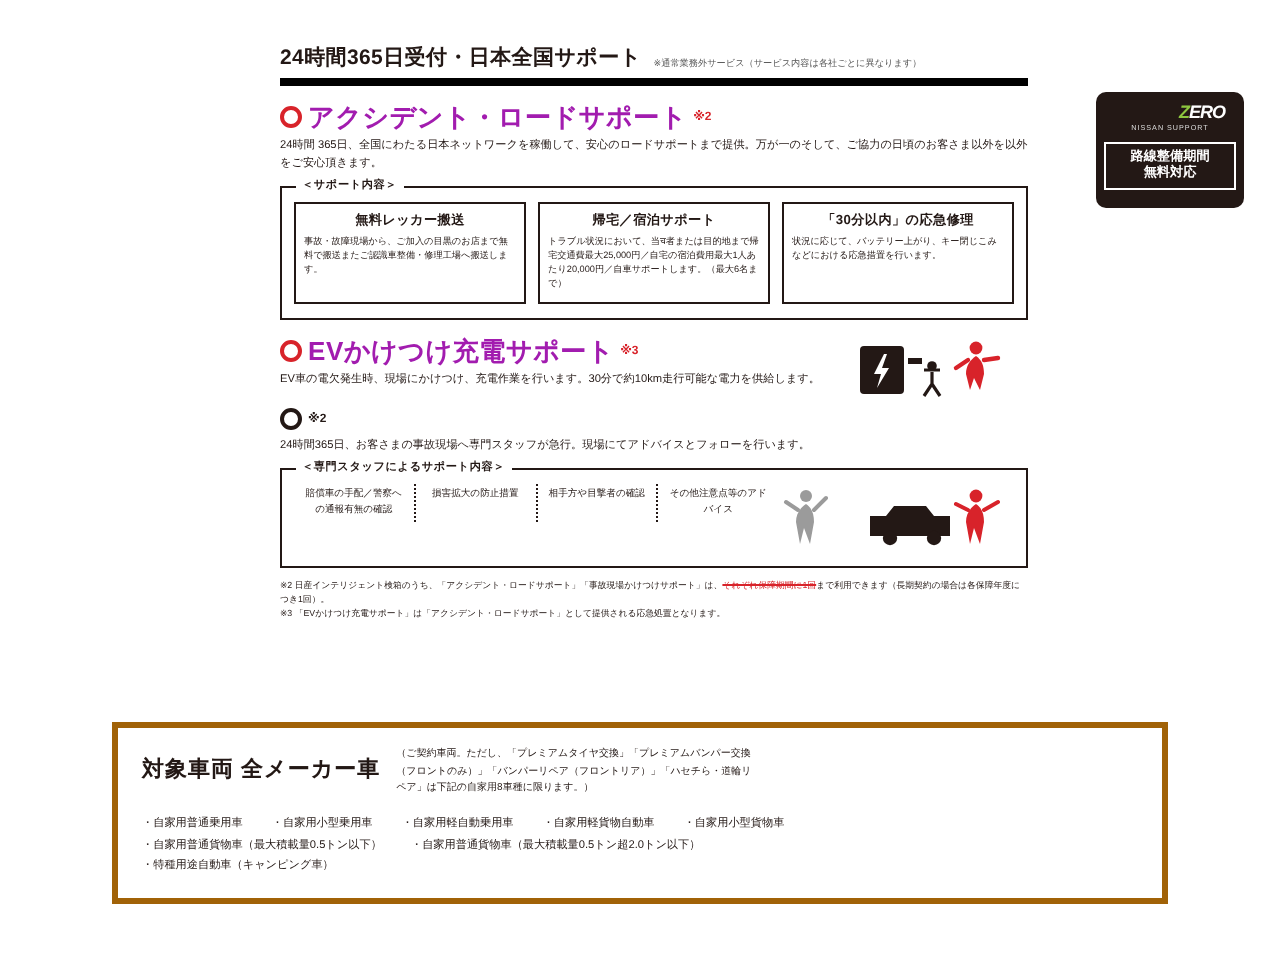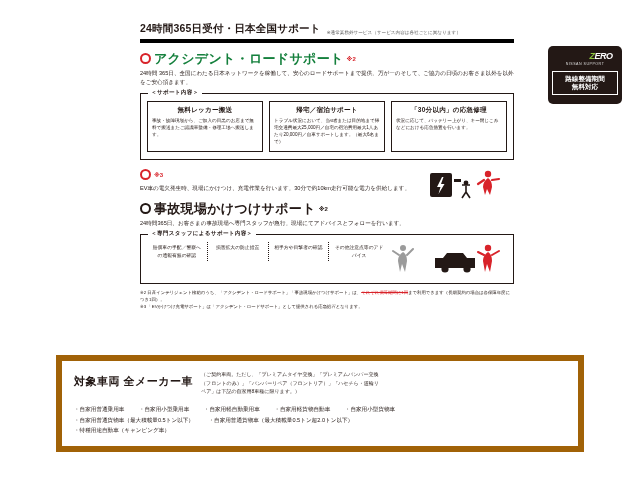--- a/index.html
+++ b/index.html
@@ -20,21 +20,21 @@
   .top-header .note{font-size:4.6px;color:#555;padding-bottom:1px;letter-spacing:0;}
 
   .content{margin:0 108px 0 122px;position:relative;}
 
   
   .sec-head{display:flex;align-items:center;gap:3px;margin-top:9px;}
   .sec-head .ring{
     width:11px;height:11px;border:2px solid #d8232a;border-radius:50%;box-sizing:border-box;
     display:inline-block;flex:0 0 auto;
   }
-  .sec-head .htxt{font-size:13px;font-weight:bold;color:#15803d;letter-spacing:.3px;line-height:1;}
+  .sec-head .htxt{font-size:13px;font-weight:bold;color:#a21caf;letter-spacing:.3px;line-height:1;}
   .sec-head .sup{font-size:6px;color:#d8232a;vertical-align:super;font-weight:bold;}
   .sec-head.black .htxt{color:#231815;}
   .sec-head.black .ring{border-color:#231815;}
 
   .body-text{font-size:5.6px;line-height:1.55;margin-top:4px;color:#231815;}
 
   
   .group{margin-top:7px;border:1px solid #231815;padding:7px 6px 7px 6px;position:relative;}
   .group-label{
     position:absolute;top:-5px;left:7px;background:#fff;padding:0 3px;
@@ -74,21 +74,21 @@
   .seal .logo .grn{color:#8dc63f;}
   .seal .sub{font-size:3.6px;color:#ddd;margin-top:1px;letter-spacing:.5px;}
   .seal .band{
     margin:5px 4px 0 4px;border:1px solid #fff;padding:3px 0;font-size:6.6px;
     font-weight:bold;line-height:1.25;
   }
 
   
   .bottom{
     position:absolute;left:56px;right:56px;bottom:28px;
-    border:6px solid #a16207;padding:9px 12px 10px 12px;box-sizing:border-box;
+    border:3px solid #a16207;padding:9px 12px 10px 12px;box-sizing:border-box;
   }
   .bottom-top{display:flex;align-items:flex-start;gap:8px;}
   .bottom-title{font-size:11px;font-weight:bold;letter-spacing:.5px;white-space:nowrap;padding-top:4px;}
   .bottom-note{font-size:5px;line-height:1.65;}
   .bottom-list{margin-top:9px;font-size:5.6px;line-height:1.9;}
   .bottom-list .row{display:block;}
   .bottom-list .it{display:inline-block;margin-right:13px;}
 </style>
 </head>
 <body>
@@ -123,39 +123,39 @@
         <div class="card">
           <div class="ct">「30分以内」の応急修理</div>
           <div class="cb">状況に応じて、バッテリー上がり、キー閉じこみなどにおける応急措置を行います。</div>
         </div>
       </div>
     </div>
 
     <div class="ev-row">
       <div class="sec-head">
         <span class="ring"></span>
+        <span class="htxt">EVかけつけ充電サポート</span>
         <span class="sup">※3</span>
       </div>
       <div class="body-text" style="padding-right:92px;">EV車の電欠発生時、現場にかけつけ、充電作業を行います。30分で約10km走行可能な電力を供給します。</div>
 
       <svg class="ev-art" viewBox="0 0 86 34">
         <rect x="2" y="6" width="22" height="24" rx="2" fill="#231815"></rect>
         <polygon points="14,10 9,20 12.5,20 10.5,27 16.5,17 13,17 15.5,10" fill="#fff"></polygon>
         <rect x="26" y="12" width="7" height="3" fill="#231815"></rect>
         <circle cx="38" cy="16" r="2.4" fill="#231815"></circle>
         <path d="M38 19 L38 25 L34 31 M38 25 L42 31 M34 18 L42 18" stroke="#231815" stroke-width="1.6" fill="none"></path>
         <circle cx="60" cy="7" r="3.2" fill="#d8232a"></circle>
         <path d="M60 11 C57 13 55 16 55 20 L57 28 L59 22 L62 28 L64 20 C64 16 63 13 60 11 Z" fill="#d8232a"></path>
         <path d="M56 13 L50 17 M64 13 L71 12" stroke="#d8232a" stroke-width="2.2" fill="none" stroke-linecap="round"></path>
       </svg>
     </div>
 
     <div class="sec-head black">
       <span class="ring"></span>
-      <span class="htxt">事故現場かけつけサポート</span>
       <span class="sup" style="color:#231815">※2</span>
     </div>
     <div class="body-text">24時間365日、お客さまの事故現場へ専門スタッフが急行。現場にてアドバイスとフォローを行います。</div>
 
     <div class="group">
       <div class="group-label">＜専門スタッフによるサポート内容＞</div>
       <div style="display:flex;align-items:flex-start;">
         <div class="acc-cards" style="flex:1;">
           <div class="acc-card">賠償車の手配／警察への通報有無の確認</div>
           <div class="acc-card">損害拡大の防止措置</div>

